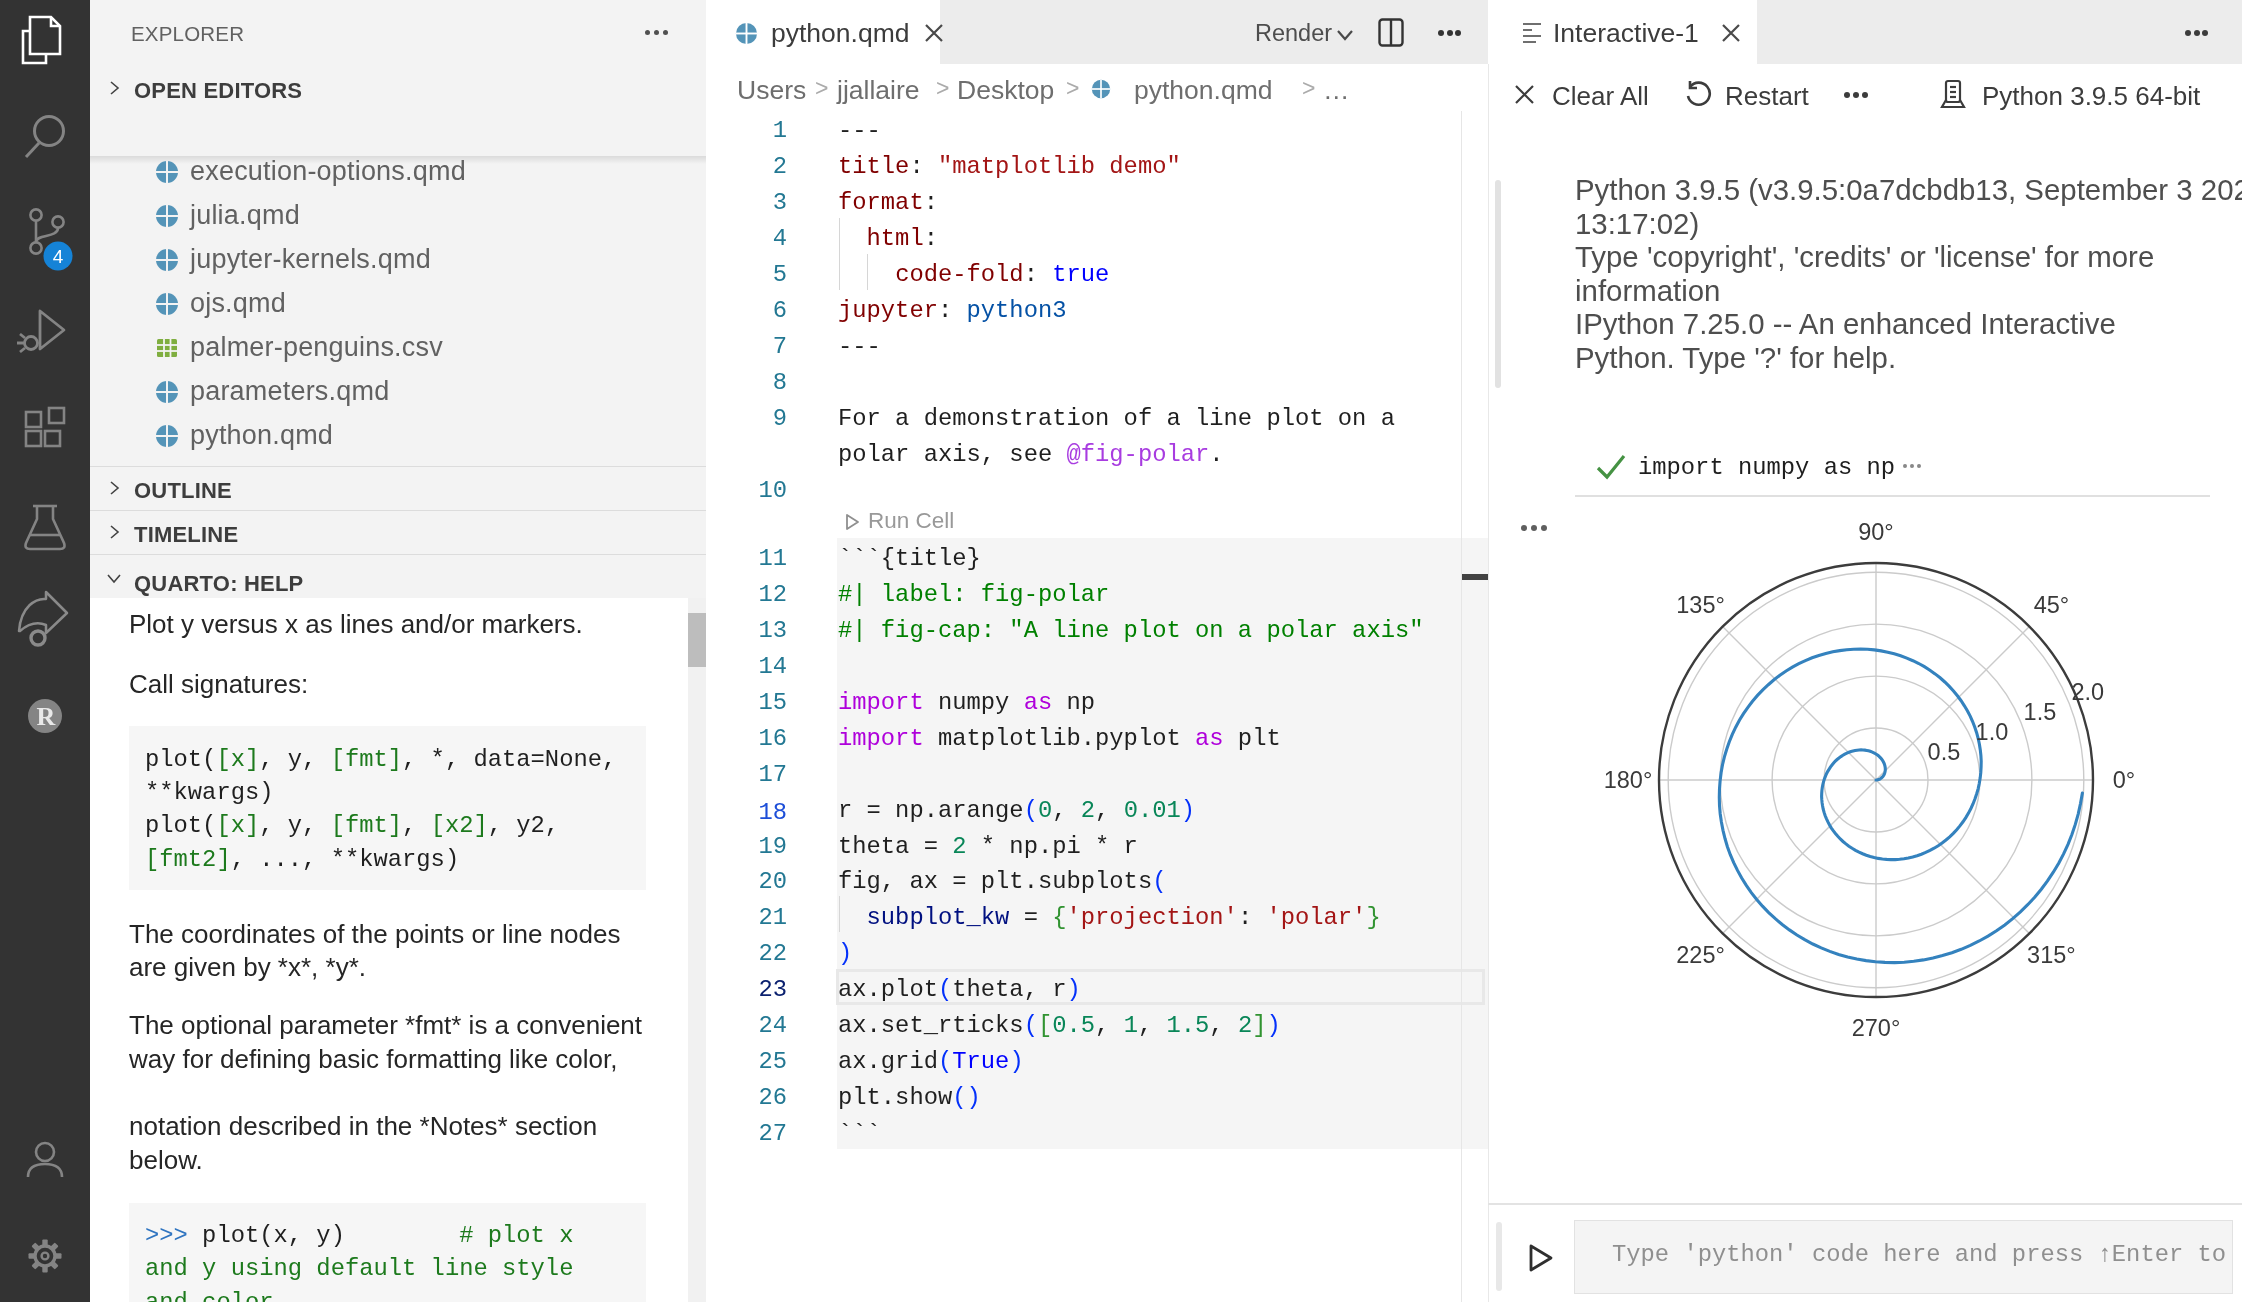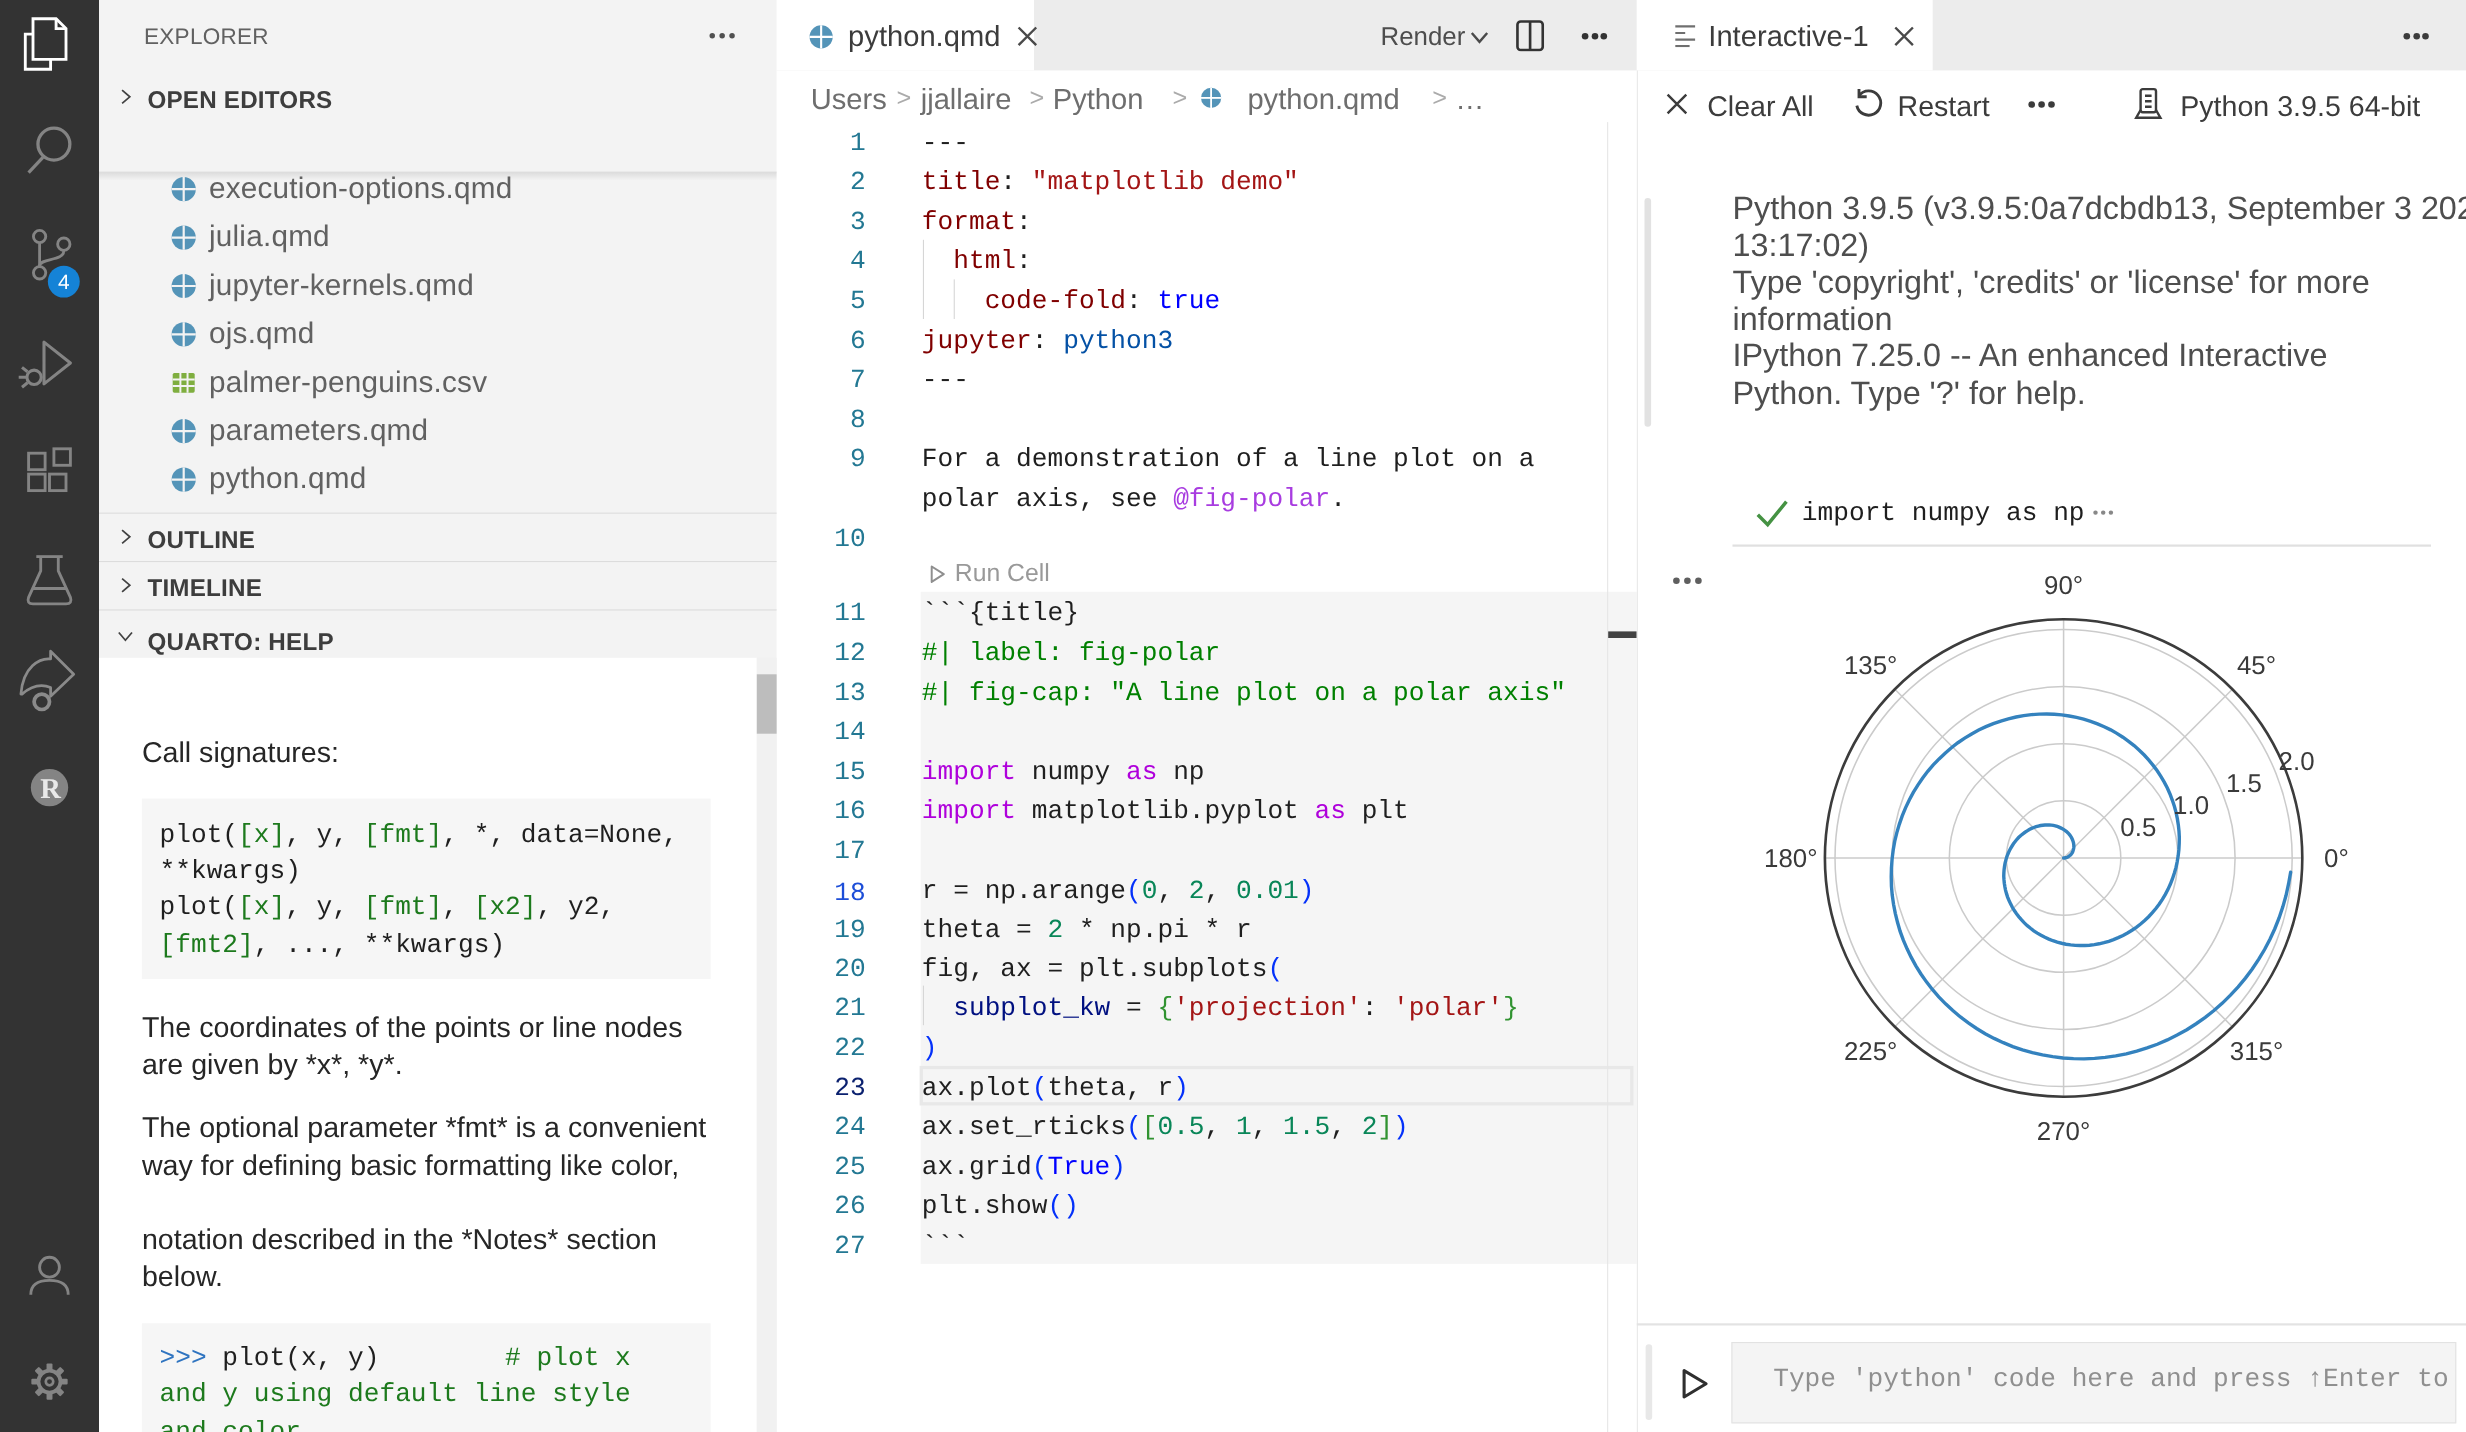--- a/index.html
+++ b/index.html
@@ -162,20 +162,21 @@
     </div>
 <div class="sect" style="top:554px">
       <span class="chev" style="top:15px"><svg width="16" height="16" viewBox="0 0 16 16">
           <path d="M2 5 L8 12 L14 5" fill="none" stroke="#424242" stroke-width="1.6"></path>
         </svg></span>
       <span class="shead" style="top:16px">QUARTO: HELP</span>
     </div>
 <div class="abs" style="left:90px;top:598px;width:598px;height:704px;background:#ffffff"></div>
 <div class="abs" style="left:688px;top:598px;width:18px;height:704px;background:#f1f1f1"></div>
 <div class="abs" style="left:688px;top:613px;width:18px;height:54px;background:#bdbdbd"></div>
+<div class="hp" style="top:608.6px">Plot y versus x as lines and/or markers.</div>
 <div class="hp" style="top:668.6px">Call signatures:</div>
 <div class="hp" style="top:918.6px">The coordinates of the points or line nodes</div>
 <div class="hp" style="top:952.4px">are given by *x*, *y*.</div>
 <div class="hp" style="top:1009.8px">The optional parameter *fmt* is a convenient</div>
 <div class="hp" style="top:1043.6px">way for defining basic formatting like color,</div>
 <div class="hp" style="top:1110.8px">notation described in the *Notes* section</div>
 <div class="hp" style="top:1144.8px">below.</div>
 <div class="abs" style="left:129px;top:726px;width:517px;height:164px;background:#f6f6f6"></div>
 <div class="hcl" style="top:745.5px">plot(<i class="hg">[x]</i>, y, <i class="hg">[fmt]</i>, *, data=None,</div>
 <div class="hcl" style="top:778.9px">**kwargs)</div>
@@ -208,21 +209,21 @@
         </g>
       </svg></div>
 <div style="position:absolute;left:1438.0px;top:30px;width:6px;height:6px;border-radius:50%;background:#333333"></div>
     <div style="position:absolute;left:1446.5px;top:30px;width:6px;height:6px;border-radius:50%;background:#333333"></div>
     <div style="position:absolute;left:1455.0px;top:30px;width:6px;height:6px;border-radius:50%;background:#333333"></div>
 
 <div class="crumb" style="left:737px">Users</div>
 <div class="crumb csep" style="left:815px">&gt;</div>
 <div class="crumb" style="left:837px">jjallaire</div>
 <div class="crumb csep" style="left:936px">&gt;</div>
-<div class="crumb" style="left:957px">Python</div>
+<div class="crumb" style="left:957px">Desktop</div>
 <div class="crumb csep" style="left:1066px">&gt;</div>
 <div class="abs" style="left:1091px;top:79px;width:20px;height:20px"><svg width="20" height="20" viewBox="0 0 24 24">
         <circle cx="12" cy="12" r="11" fill="#5494b8"></circle>
         <line x1="1" y1="12" x2="23" y2="12" stroke="#fff" stroke-width="2"></line>
         <line x1="12" y1="1" x2="12" y2="23" stroke="#fff" stroke-width="2"></line>
       </svg></div>
 <div class="crumb" style="left:1134px">python.qmd</div>
 <div class="crumb csep" style="left:1302px">&gt;</div>
 <div class="crumb" style="left:1323px">…</div>
 

